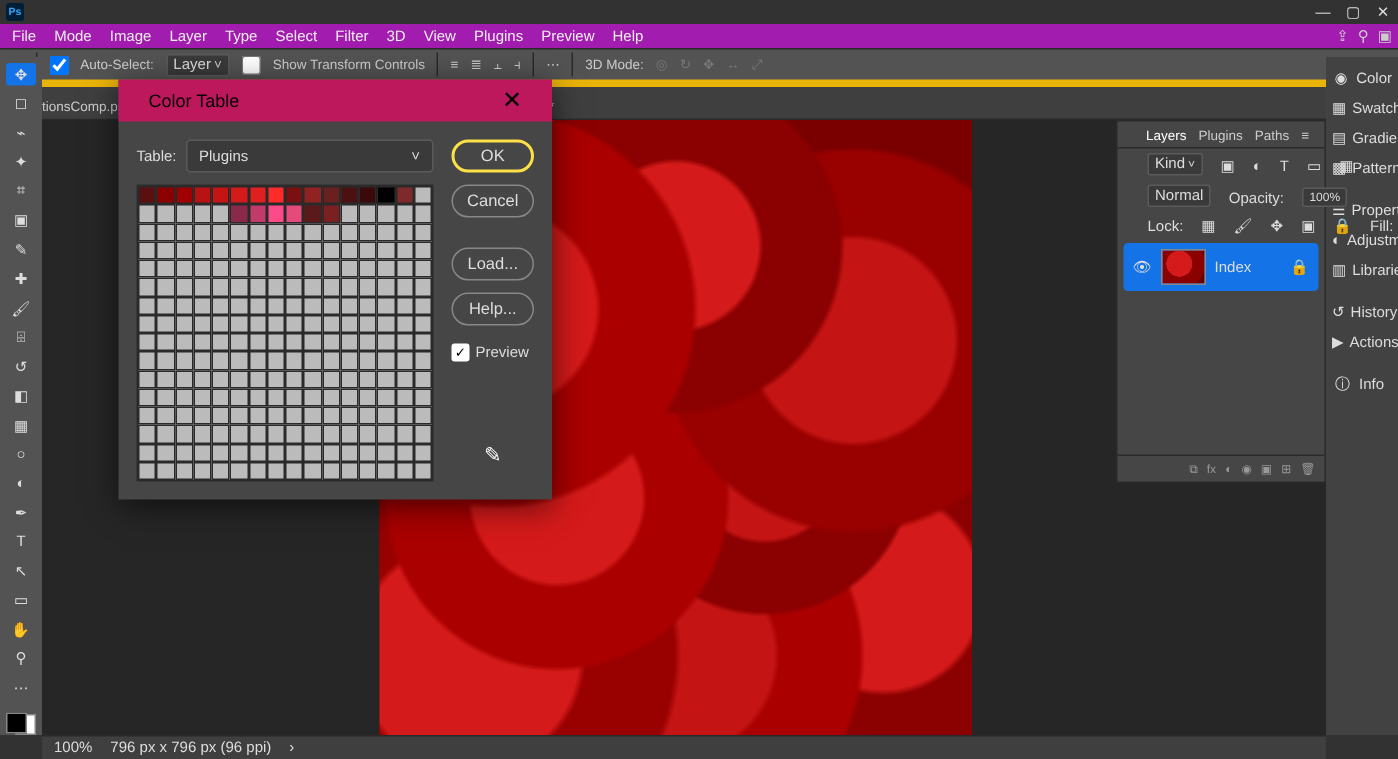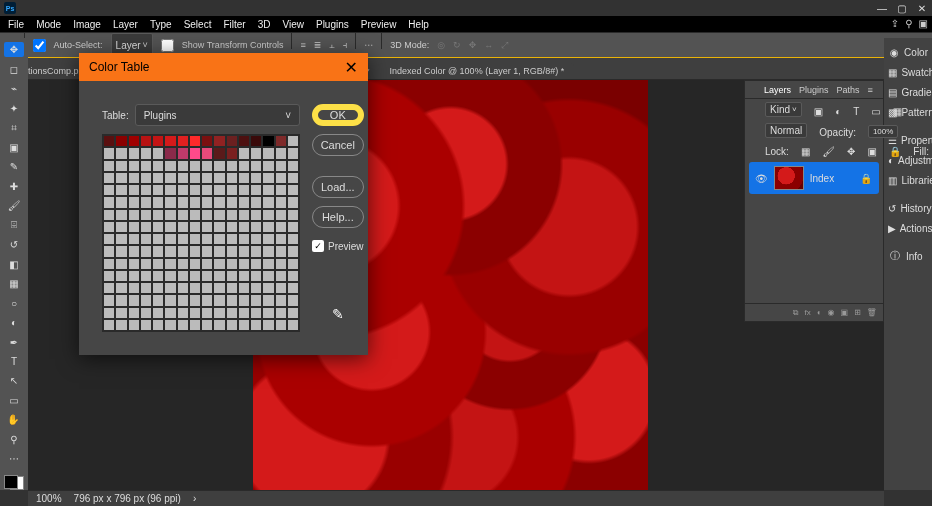--- a/index.html
+++ b/index.html
@@ -1,46 +1,46 @@
 <!DOCTYPE html>
 <html><head>
 <meta charset="utf-8">
 <style>
 *{margin:0;padding:0;box-sizing:border-box;font-family:"Segoe UI",Tahoma,sans-serif;font-size:10px;color:#ddd}
 body{background:#323232;width:932px;height:506px;overflow:hidden;position:relative}
 .titlebar{height:16px;background:#323232;display:flex;align-items:center;padding:0 4px;justify-content:space-between}
 .titlebar .left{display:flex;gap:2px;align-items:center}
 .ps-icon{width:12px;height:12px;background:#001e36;color:#31a8ff;font-size:7px;font-weight:bold;display:flex;align-items:center;justify-content:center;border-radius:2px}
-.menubar{height:16px;background:#000000;display:flex;align-items:center;gap:12px;padding:0 8px}
+.menubar{height:16px;background:#a21caf;display:flex;align-items:center;gap:12px;padding:0 8px}
 .menubar span{font-size:10px;color:#eee}
-.optbar{height:26px;background:#535353;border-top:1px solid #2a2a2a;border-bottom:1px solid #eab308;display:flex;gap:8px;padding:0 8px}
+.optbar{height:26px;background:#535353;border-top:1px solid #2a2a2a;border-bottom:5px solid #eab308;display:flex;align-items:center;gap:8px;padding:0 8px}
 .tabbar{height:22px;background:#3f3f3f;display:flex;align-items:flex-end;padding:0 4px;border-bottom:1px solid #2a2a2a}
 .tab{padding:3px 10px;font-size:9px;color:#ccc;background:#3f3f3f;border-radius:3px 3px 0 0}
 .tab.active{background:#262626;color:#fff}
 .workspace{position:absolute;top:80px;left:28px;right:48px;bottom:16px;background:#262626}
 .toolbar{position:absolute;top:38px;left:0;width:28px;bottom:16px;background:#535353;display:flex;flex-direction:column;align-items:center;padding-top:4px;gap:4px}
 .tool{width:20px;height:20px;display:flex;align-items:center;justify-content:center;color:#ddd;border-radius:2px}
 .tool.active{background:#1473e6}
 .rightbar{position:absolute;top:38px;right:0;width:48px;bottom:16px;background:#424242;display:flex;flex-direction:column;padding-top:4px}
 .ritem{display:flex;align-items:center;gap:4px;padding:3px 4px;font-size:9px;color:#ddd}
 .ritem .ic{width:14px;height:14px;display:flex;align-items:center;justify-content:center}
 .canvas{position:absolute;top:0;left:60px;width:560px;height:420px;background:#262626}
 .roses{position:absolute;top:0;left:165px;width:395px;height:420px;background:radial-gradient(circle at 20% 30%,#d41a1a 0 15%,#a00 16% 30%,transparent 31%),radial-gradient(circle at 50% 20%,#d41a1a 0 14%,#8b0000 15% 28%,transparent 29%),radial-gradient(circle at 80% 35%,#c41414 0 16%,#900 17% 30%,transparent 31%),radial-gradient(circle at 30% 60%,#d41a1a 0 15%,#a00 16% 30%,transparent 31%),radial-gradient(circle at 65% 55%,#c41414 0 14%,#8b0000 15% 28%,transparent 29%),radial-gradient(circle at 15% 85%,#d41a1a 0 15%,#900 16% 28%,transparent 29%),radial-gradient(circle at 50% 85%,#c41414 0 16%,#a00 17% 30%,transparent 31%),radial-gradient(circle at 85% 75%,#d41a1a 0 14%,#8b0000 15% 28%,transparent 29%),#7a0000}
 .dialog{position:absolute;top:53px;left:79px;width:289px;background:#464646;box-shadow:0 4px 20px rgba(0,0,0,.6)}
-.dlg-title{height:28px;background:#f97316;display:flex;align-items:center;justify-content:space-between;padding:0 10px}
+.dlg-title{height:28px;background:#be185d;display:flex;align-items:center;justify-content:space-between;padding:0 20px}
 .dlg-title span{color:#000;font-size:12px}
-.dlg-body{padding:23px;display:flex;gap:12px}
+.dlg-body{padding:12px;display:flex;gap:12px}
 .dlg-left{flex:1}
 .tblrow{display:flex;align-items:center;gap:6px;margin-bottom:8px}
 .sel{flex:1;height:22px;background:#3a3a3a;border:1px solid #5a5a5a;border-radius:3px;display:flex;align-items:center;padding:0 8px;font-size:11px;justify-content:space-between}
 .swatches{width:198px;height:198px;background:#4e4e4e;display:grid;grid-template-columns:repeat(16,1fr);grid-template-rows:repeat(16,1fr);gap:0;border:1px solid #2a2a2a}
 .sw{border:1px solid #2a2a2a;background:#bbb}
 .dlg-right{display:flex;flex-direction:column;gap:8px;width:62px}
 .btn{height:22px;border:1px solid #888;border-radius:11px;display:flex;align-items:center;justify-content:center;font-size:11px;background:#464646;cursor:pointer}
-.btn.primary{border:6px solid #fde047}
+.btn.primary{border:2px solid #fde047}
 .chk{display:flex;align-items:center;gap:4px;margin-top:4px}
 .chkbox{width:12px;height:12px;background:#fff;border-radius:2px;display:flex;align-items:center;justify-content:center;color:#000;font-size:9px}
 .layers{position:absolute;top:80px;right:48px;width:140px;height:242px;background:#464646;border:1px solid #2a2a2a}
 .ltabs{height:18px;display:flex;border-bottom:1px solid #2a2a2a;align-items:center;padding:0 19px;gap:8px}
 .ltabs span{font-size:9px;color:#ccc}
 .ltabs span.act{color:#fff}
 .lrow{display:flex;align-items:flex-end;padding:3px 20px;gap:12px;font-size:9px}
 .lsel{background:#3a3a3a;border:1px solid #5a5a5a;border-radius:2px;padding:1px 4px;font-size:8px;display:flex;align-items:center;gap:2px}
 .layer-item{display:flex;align-items:center;gap:6px;padding:4px 6px;background:#1473e6;margin:2px 4px;border-radius:3px}
 .thumb{width:30px;height:24px;background:radial-gradient(circle at 40% 40%,#d41a1a 0 40%,#8b0000 41% 80%,#600 81%);border:1px solid #888}
@@ -192,21 +192,20 @@
   <div style="height:8px"></div>
   <div class="ritem">
       <span class="ic">ⓘ</span>
       <span>Info</span>
     </div>
 </div>
 
 <div class="tabbar">
   <div class="tab">sectionsComp.psd @ 66.7% (indexSettings, RGB/8) *</div>
   <div class="tab">12RC.psd @ 100% (Indexof) *</div>
-  <div class="tab">Indexed Color @ 100% (Layer 1, RGB/8#) *</div>
 </div>
 
 <div class="workspace">
   <div class="canvas">
     <div class="roses"></div>
   </div>
 </div>
 
 <div class="layers">
   <div class="ltabs">

